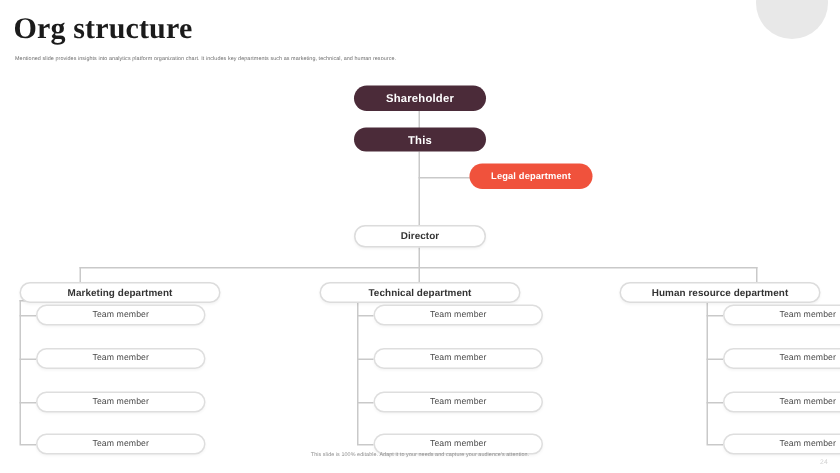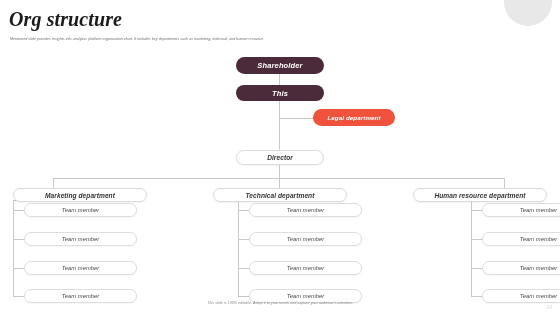--- a/index.html
+++ b/index.html
@@ -9,21 +9,20 @@
   }
   body {
     font-family: "Liberation Sans", sans-serif;
   }
   .slide {
     position: relative;
     width: 560px;
     height: 315px;
     background: #ffffff;
     overflow: hidden;
-    font-style: italic;
   }
 
   
   .corner-circle {
     position: absolute;
     top: -22px;
     right: 8px;
     width: 48px;
     height: 48px;
     border-radius: 50%;

